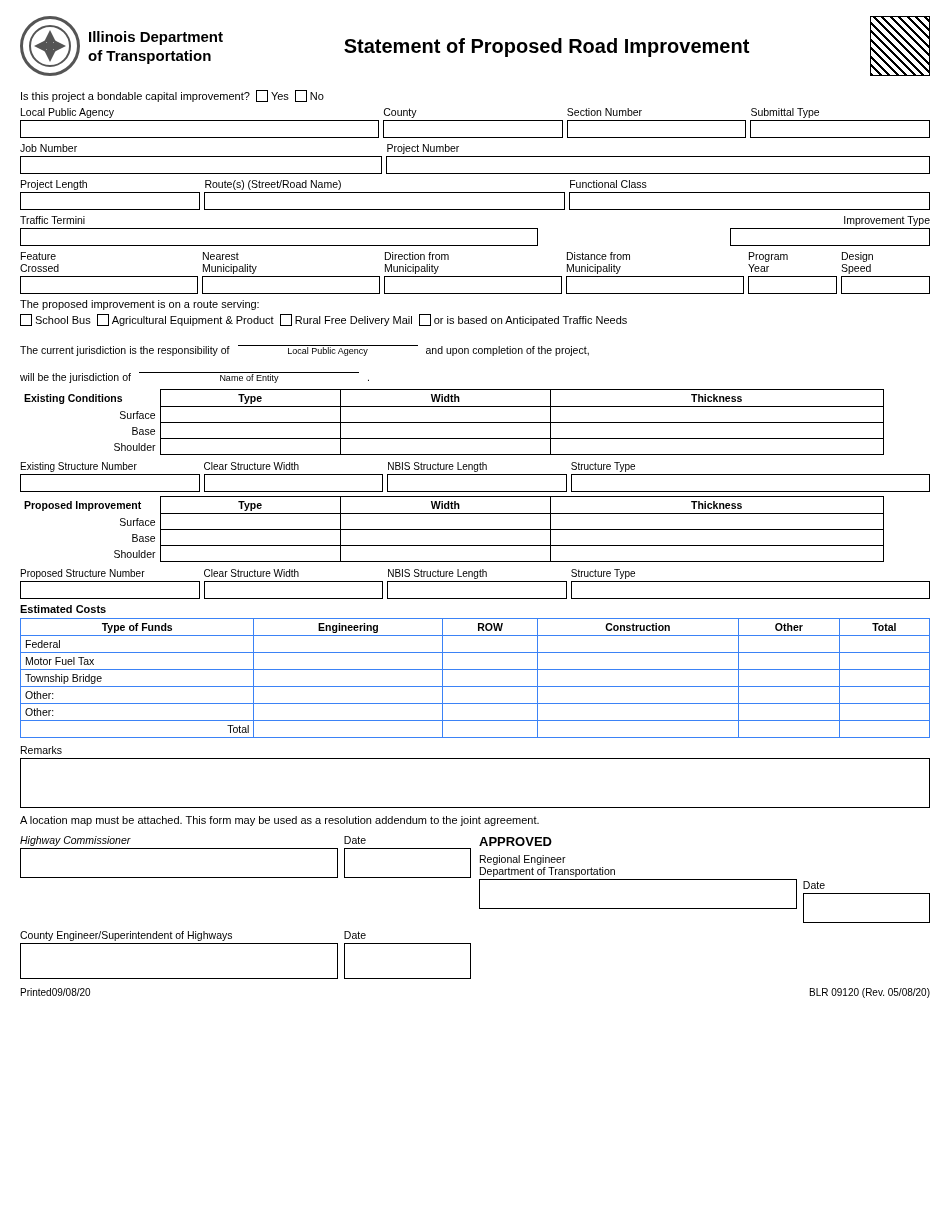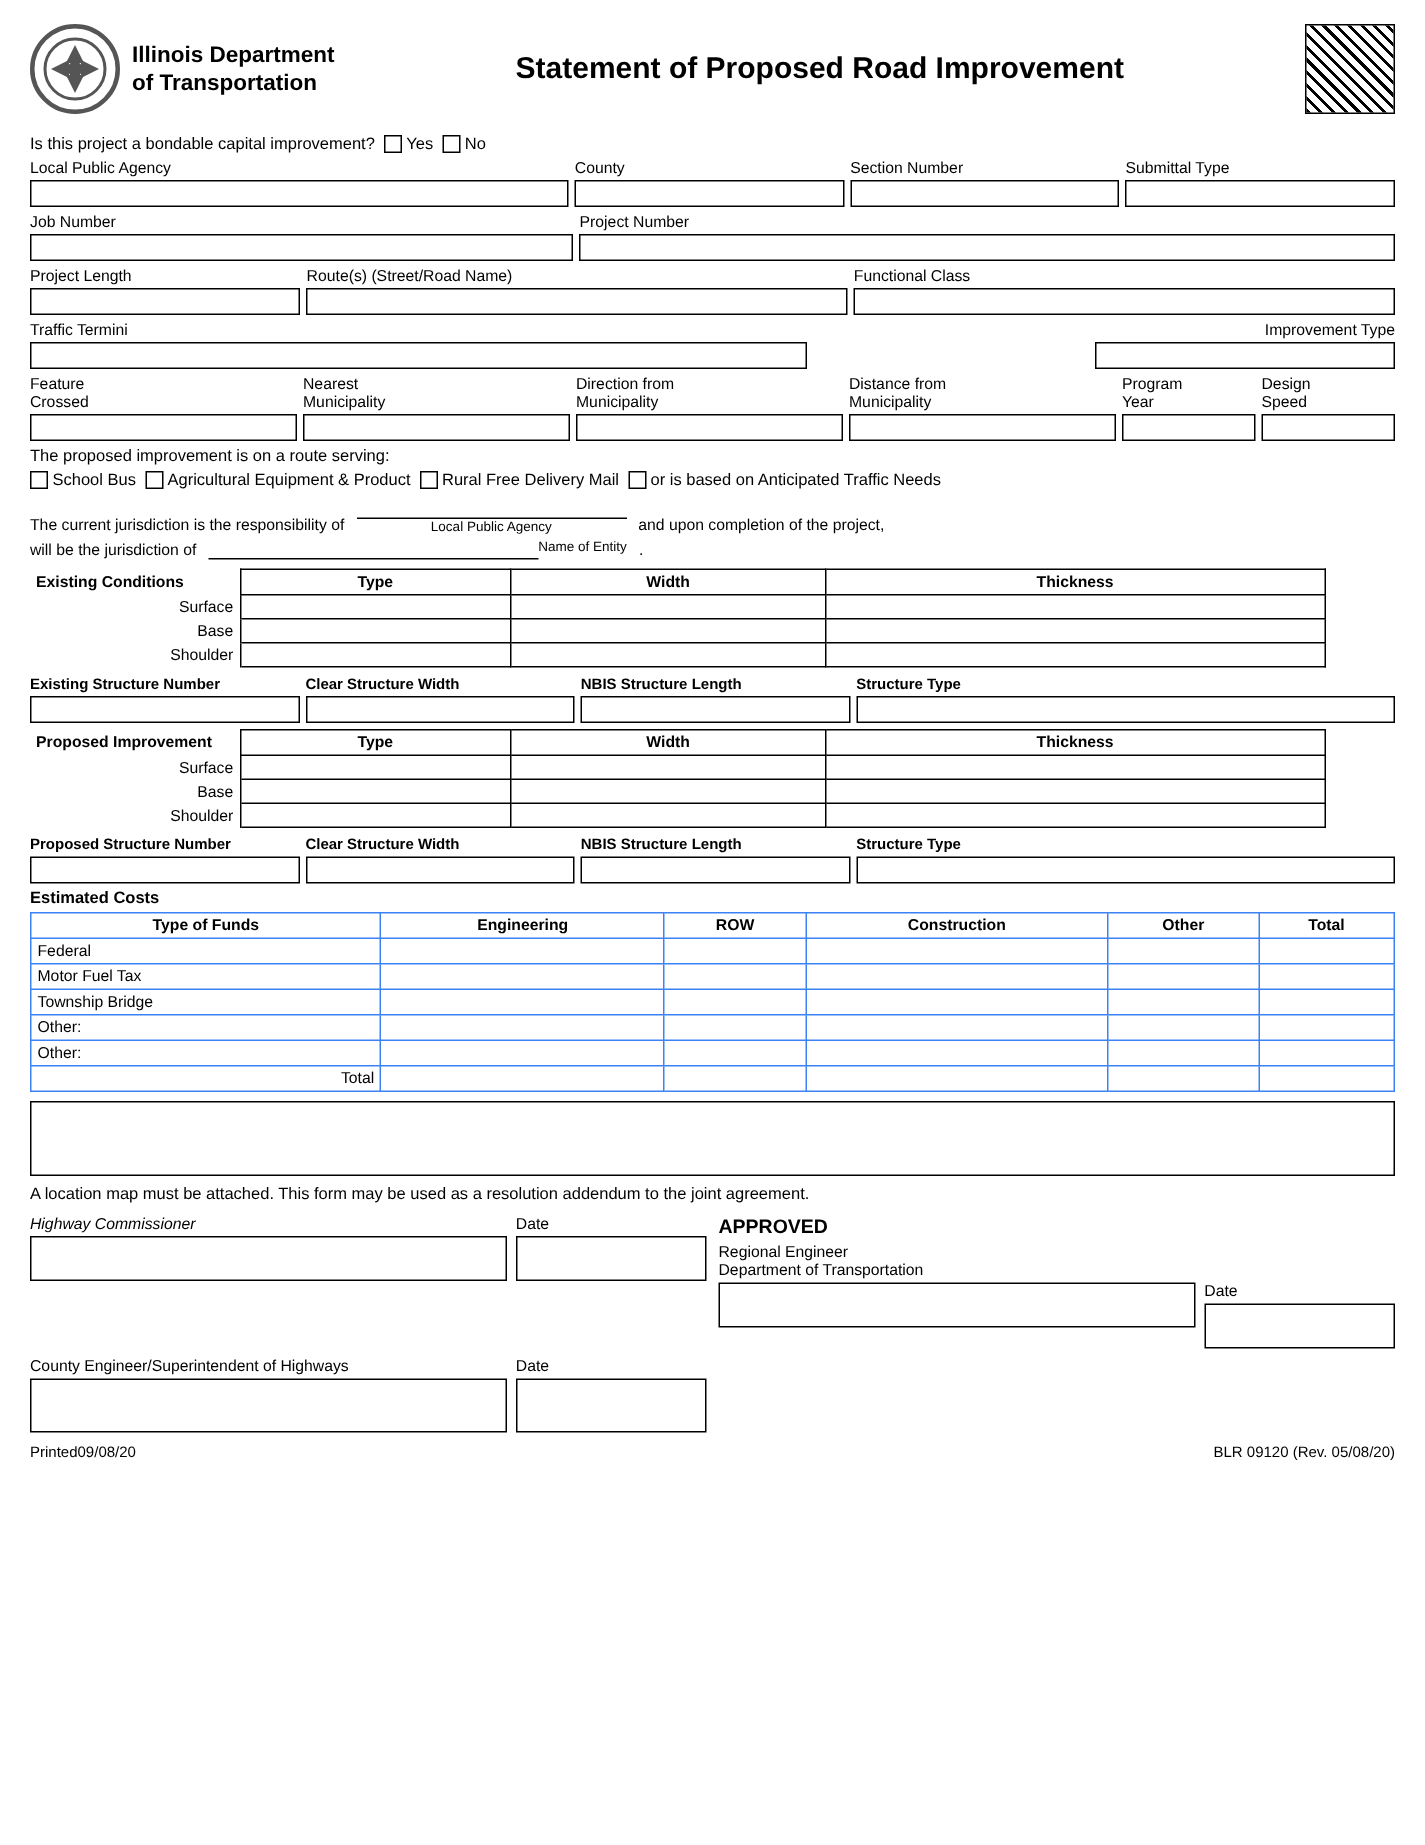--- a/index.html
+++ b/index.html
@@ -199,21 +199,20 @@
       font-size: 10px;
     }
 
     .structure-row {
       display: flex;
       gap: 4px;
       margin-bottom: 4px;
     }
     .structure-col {
       flex: 1;
-      font-weight: bold;
     }
     .structure-col .field-label { font-size: 10px; }
 
     .jurisdiction-line {
       display: flex;
       align-items: flex-end;
       gap: 4px;
       margin: 3px 0;
       font-size: 10.5px;
       flex-wrap: wrap;
@@ -364,21 +363,21 @@
   <div class="jurisdiction-line">
     <span>The current jurisdiction is the responsibility of</span>
     <div style="display:inline-flex; flex-direction:column; margin: 0 4px;">
       <div class="underline-field"></div>
       <span class="underline-label">Local Public Agency</span>
     </div>
     <span>and upon completion of the project,</span>
   </div>
   <div class="jurisdiction-line">
     <span>will be the jurisdiction of</span>
-    <div style="display:inline-flex; flex-direction:row; margin: 0 4px;">
+    <div style="display:inline-flex; flex-direction:column; margin: 0 4px;">
       <div class="underline-field" style="min-width:220px;"></div>
       <span class="underline-label">Name of Entity</span>
     </div>
     <span>.</span>
   </div>
 </div>
 
 <div class="form-section">
   <table class="conditions-table">
     <thead>
@@ -551,20 +550,21 @@
         <td></td>
         <td></td>
         <td></td>
         <td></td>
       </tr>
     </tbody>
   </table>
 </div>
 
 <div class="form-section">
+  <div class="field-label">Remarks</div>
   <div class="remarks-box"></div>
 </div>
 
 <div class="form-section">
   <div style="margin-bottom:6px;">A location map must be attached.  This form may be used as a resolution addendum to the joint agreement.</div>
 </div>
 
 <div class="signature-section">
   <div class="sig-row">
 

